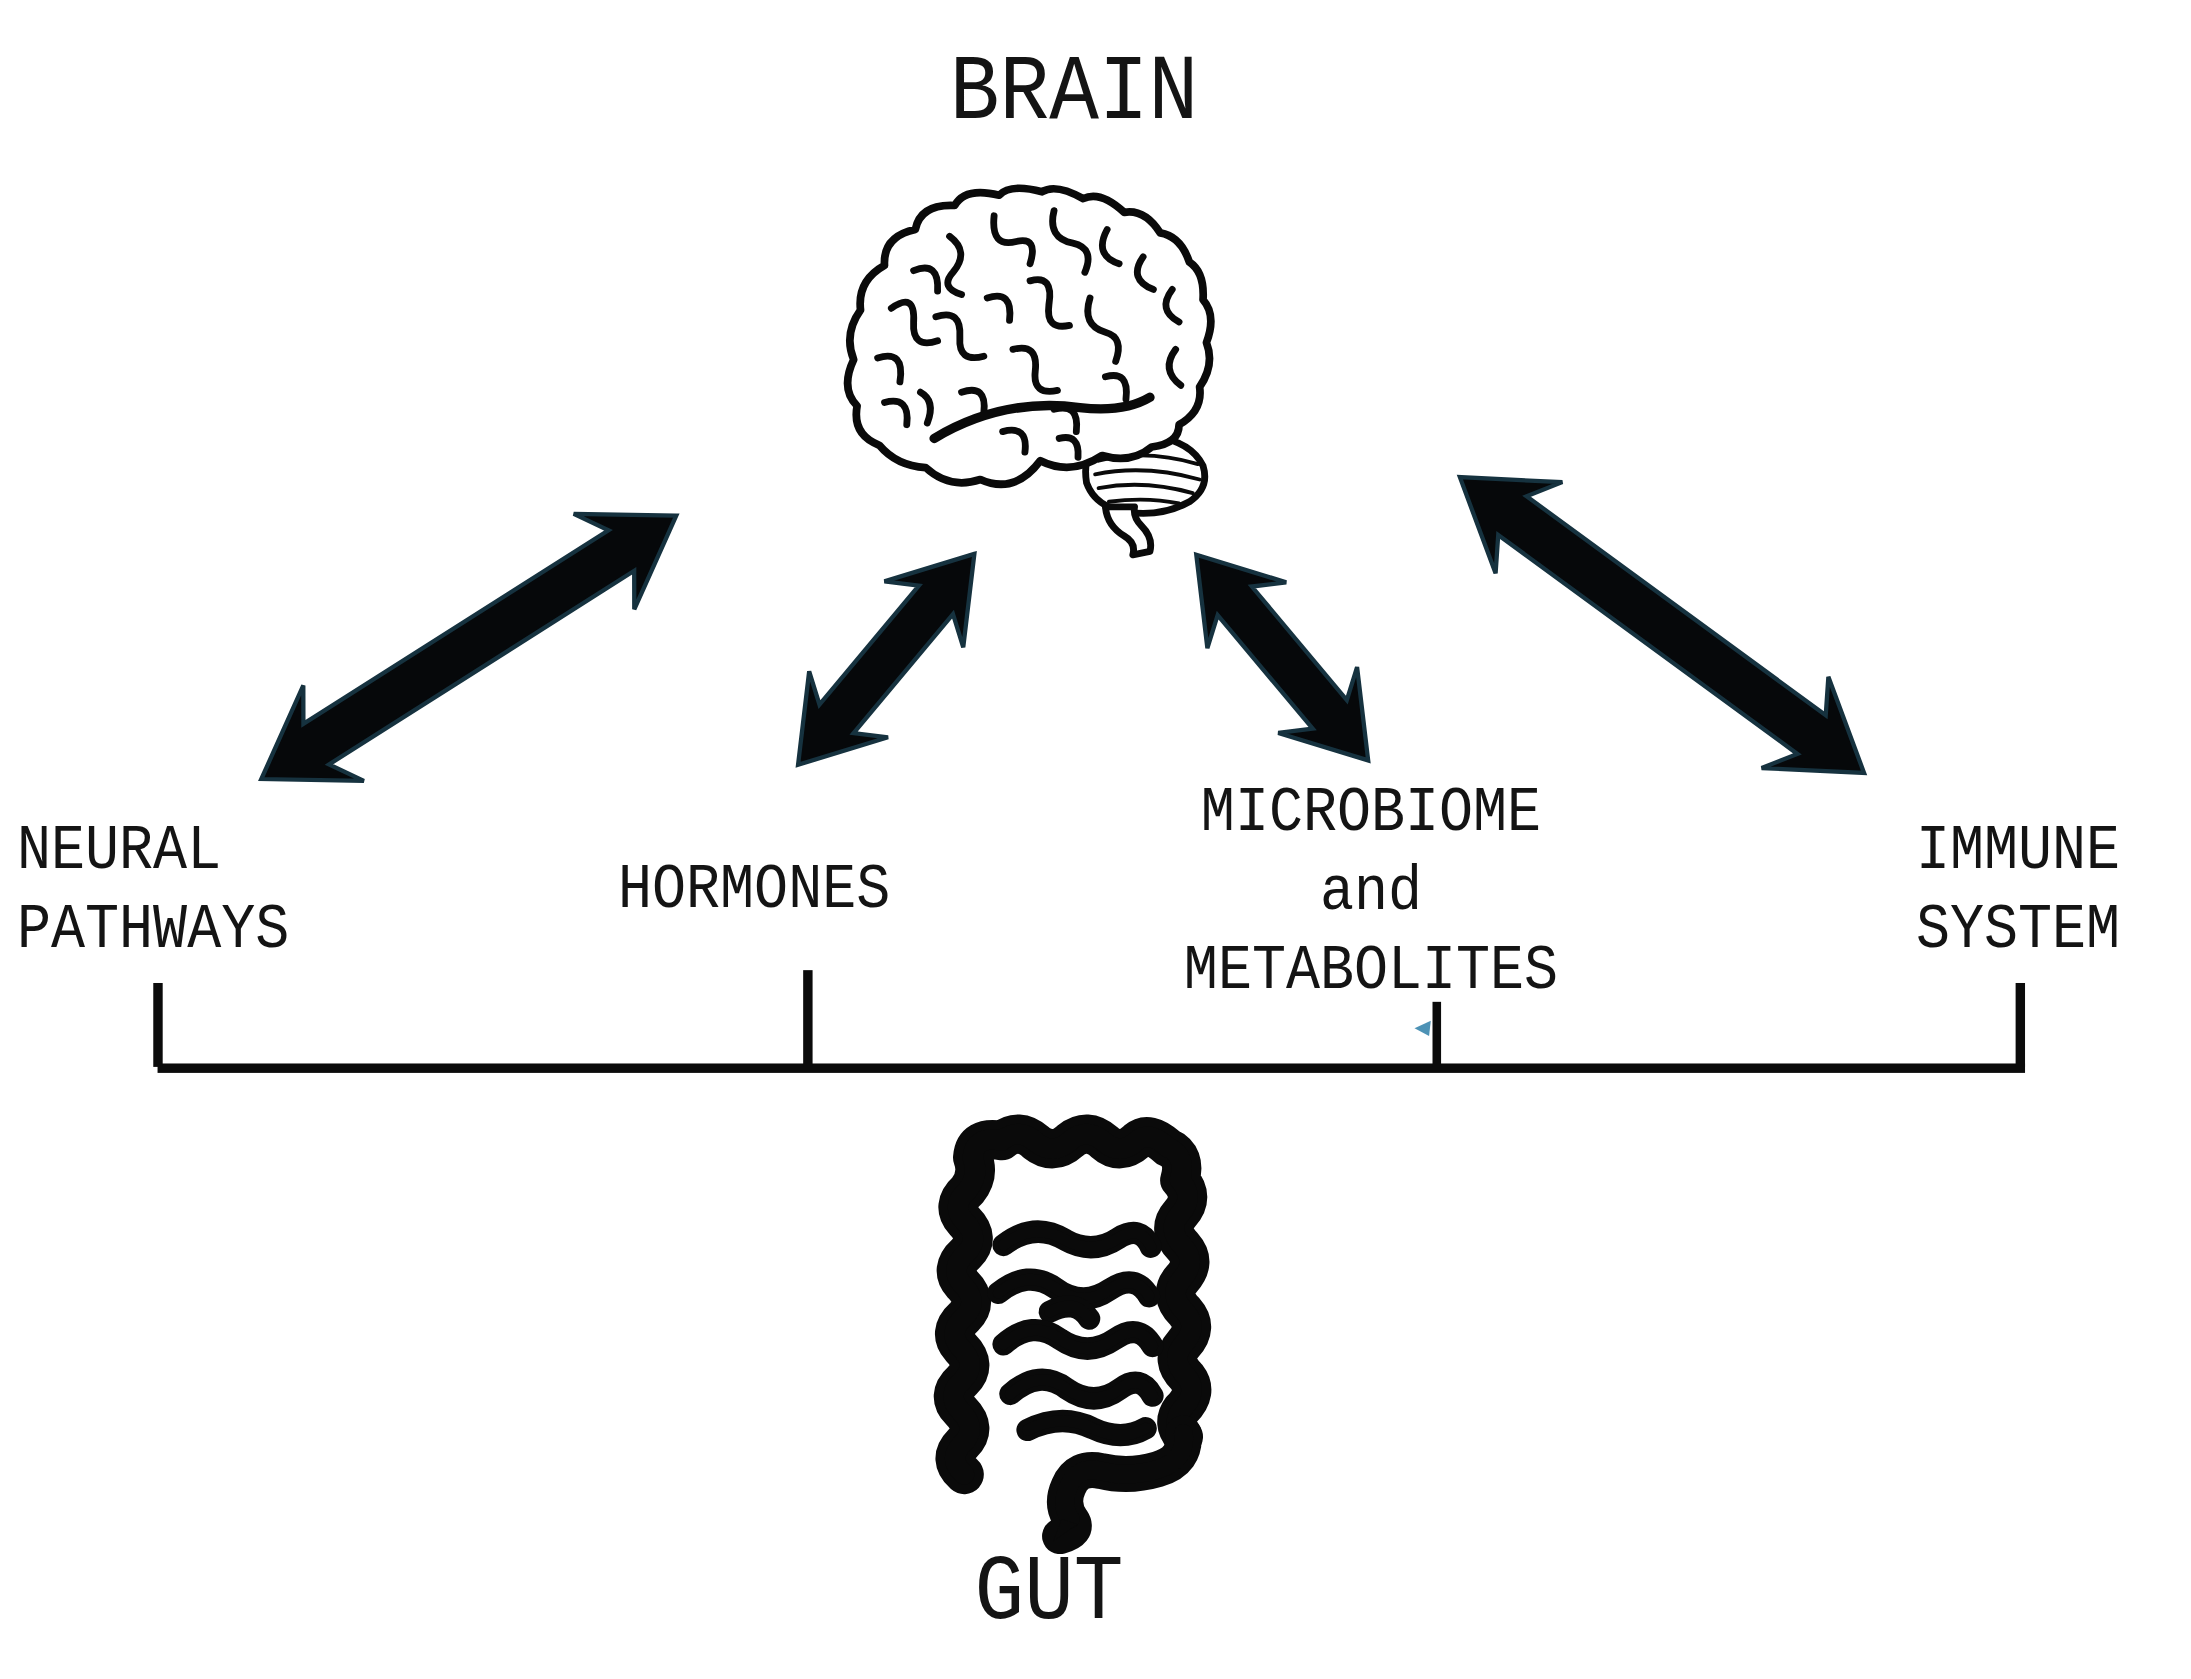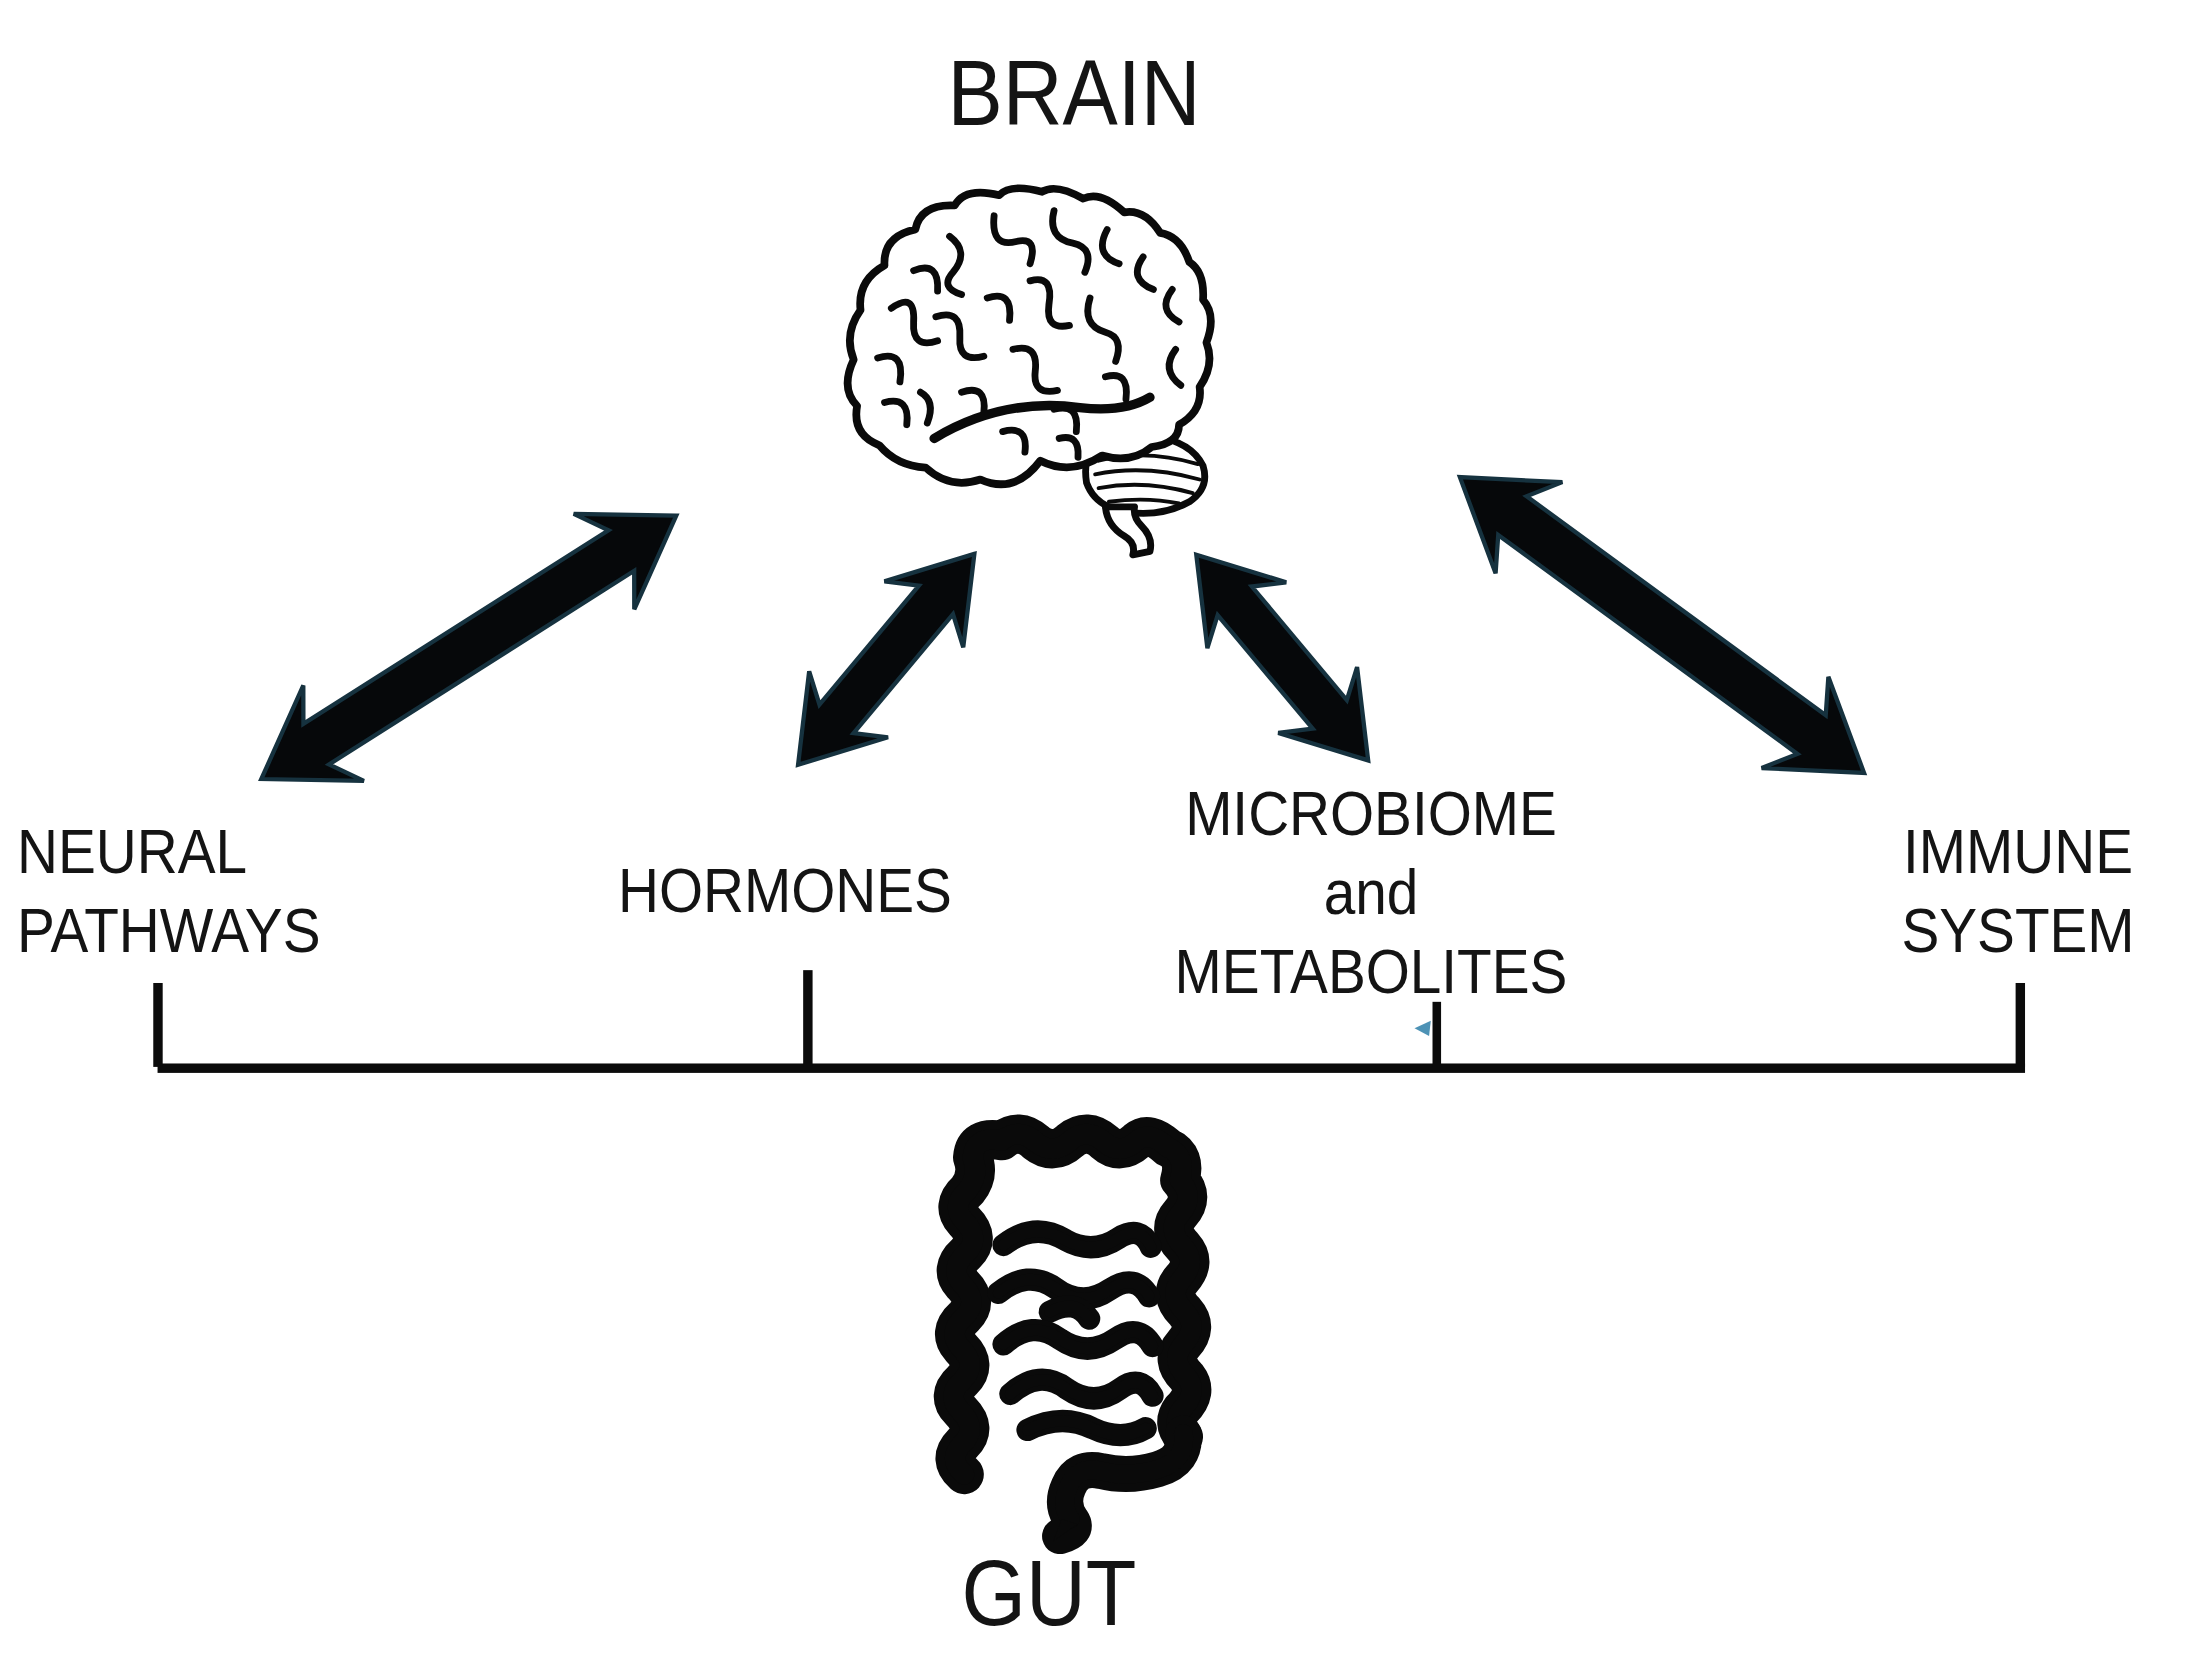--- a/index.html
+++ b/index.html
@@ -1,18 +1,18 @@
 <!DOCTYPE html>
 <html style="font-size:13.7px"><head>
 <meta charset="utf-8">
 <style>
   html,body{margin:0;padding:0;background:#ffffff;}
   .canvas{
     position:relative;width:2192px;height:1680px;background:#ffffff;overflow:hidden;
-    font-family:Liberation Sans, sans-serif;color:#141414;
+    font-family:Liberation Mono, monospace;color:#141414;
   }
   svg.gfx{position:absolute;left:0;top:0;width:2192px;height:1680px;}
   .title{
     position:absolute;font-size:92px;line-height:101px;font-weight:400;
     transform:translateX(-50%) scaleX(0.9);white-space:nowrap;
   }
   .label{
     position:absolute;font-size:63px;line-height:79px;font-weight:400;white-space:nowrap;
   }
   .label.center{transform:translateX(-50%) scaleX(0.9);text-align:center;}

